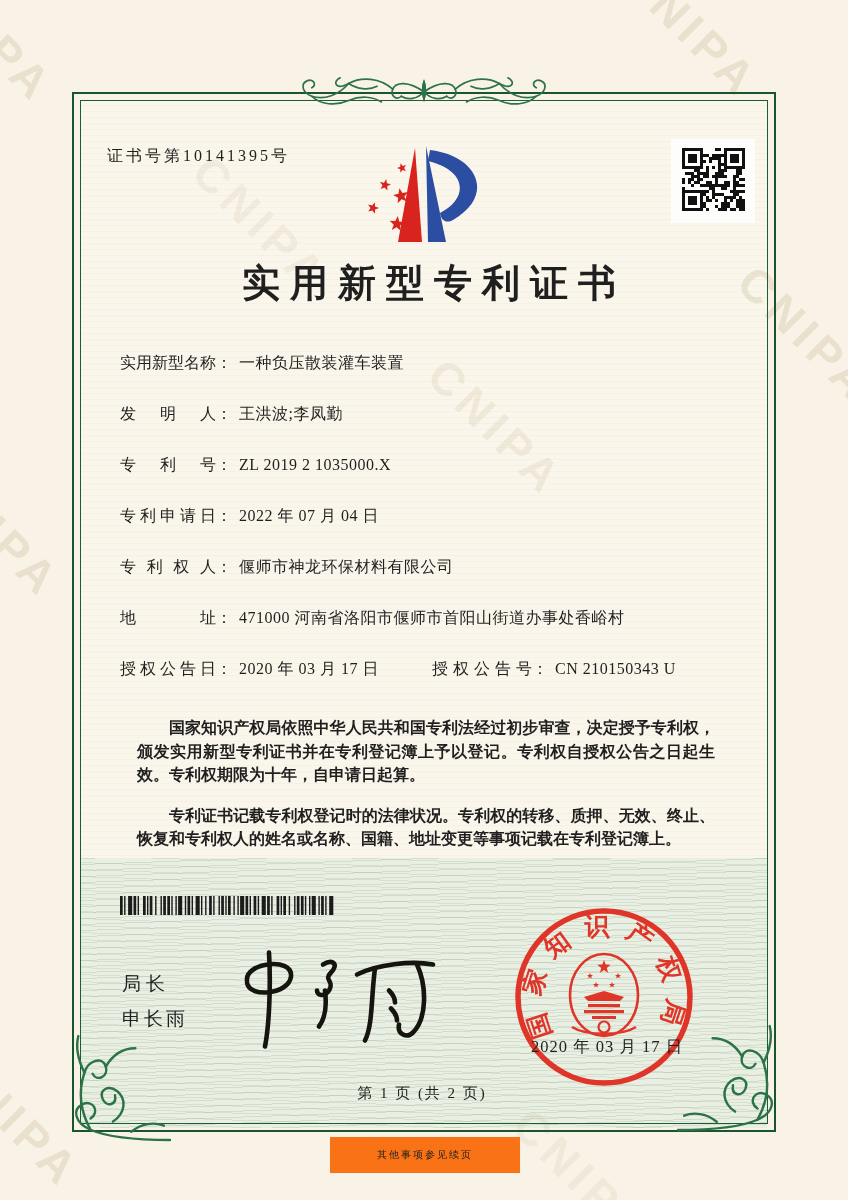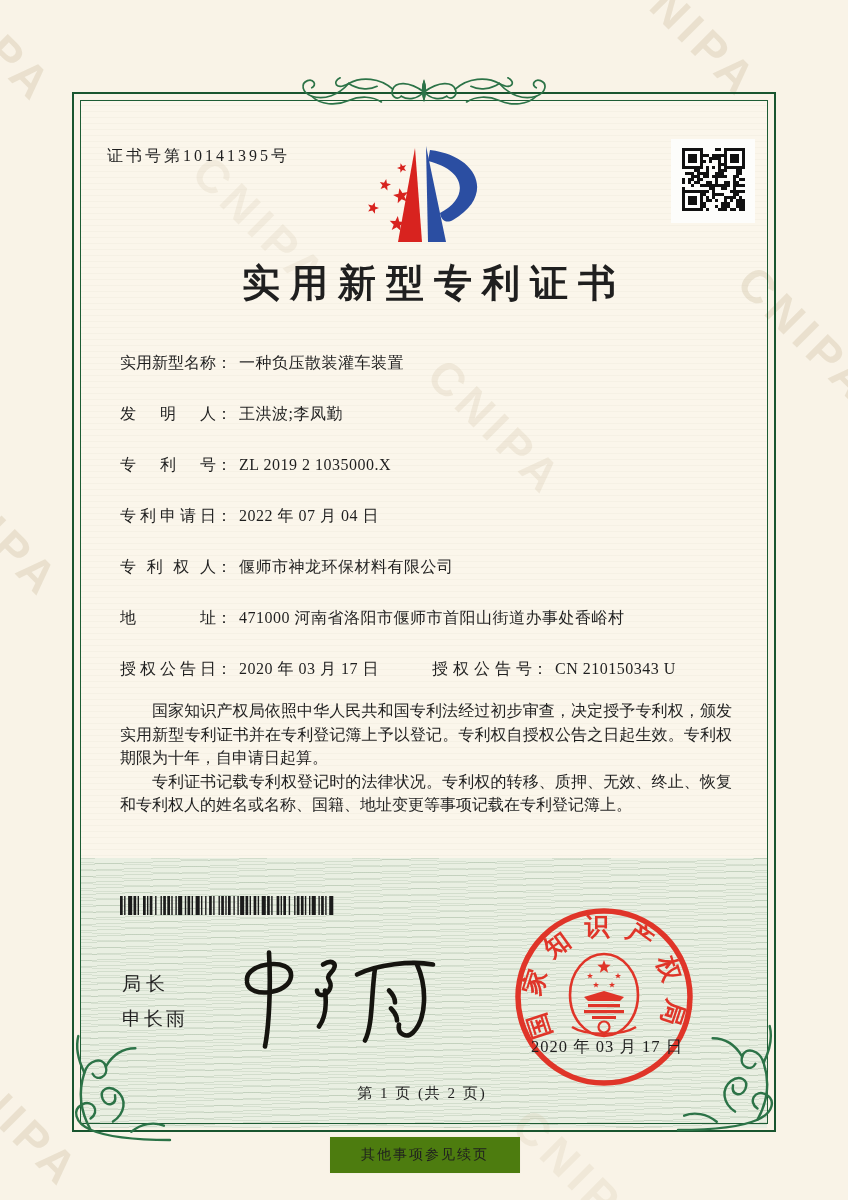--- a/index.html
+++ b/index.html
@@ -43,30 +43,30 @@
   .qr-wrap{position:absolute;left:671px;top:139px;width:84px;height:84px;background:#fdfdfb;display:flex;align-items:center;justify-content:center;z-index:4;}
   .doc-title{position:absolute;left:72px;top:258px;width:700px;text-align:center;font-size:38px;font-weight:bold;letter-spacing:10px;z-index:4;padding-left:12px;}
   
   .fields{position:absolute;left:120px;top:353px;width:612px;font-size:16px;z-index:4;}
   .frow{height:20px;line-height:20px;margin-bottom:31px;position:relative;white-space:nowrap;}
   .flabel{display:inline-block;width:96px;text-align:justify;text-align-last:justify;vertical-align:top;}
   .fvalue{margin-left:7px;letter-spacing:0.5px;}
   .frow .second{position:absolute;left:312px;top:0;}
   
   .body-text{position:absolute;left:120px;top:699px;width:612px;font-size:16px;line-height:23.5px;text-align:justify;z-index:4;}
-  .body-text p{margin:0;text-indent:2em;}
+  .body-text p{margin:17px;text-indent:2em;font-weight:bold;}
   
   .barcode{position:absolute;left:120px;top:896px;width:216px;height:19px;z-index:4;}
   .sig-title{position:absolute;left:122px;top:971px;font-size:19px;letter-spacing:5px;font-family:"Liberation Sans","DejaVu Sans",sans-serif;z-index:4;}
   .sig-name{position:absolute;left:122px;top:1006px;font-size:19px;letter-spacing:3px;font-family:"Liberation Sans","DejaVu Sans",sans-serif;z-index:4;}
   .signature{position:absolute;left:205px;top:945px;width:245px;height:108px;z-index:4;}
   .seal{position:absolute;left:512px;top:905px;width:184px;height:184px;z-index:5;opacity:0.93;}
   .seal-date{position:absolute;left:531px;top:1036px;font-size:16.5px;letter-spacing:1px;white-space:nowrap;z-index:6;}
   .page-info{position:absolute;left:72px;top:1084px;width:700px;text-align:center;font-size:15px;letter-spacing:2px;z-index:4;}
-  .cont-box{position:absolute;left:330px;top:1137px;width:190px;height:36px;background:#4d7c0f;display:flex;align-items:center;justify-content:center;font-size:14px;letter-spacing:2px;z-index:4;box-shadow:0 0 2px rgba(0,0,0,0.05);}
+  .cont-box{position:absolute;left:330px;top:1137px;width:190px;height:36px;background:#f97316;display:flex;align-items:center;justify-content:center;font-size:10px;letter-spacing:2px;z-index:4;box-shadow:0 0 2px rgba(0,0,0,0.05);}
 </style>
 </head>
 <body>
 
 <div class="page">
 
   <div class="inner-bg"></div>
   <div class="wave-band"></div>
 
   <div class="wm" style="left:-55px;top:-45px;">CNIPA</div>

